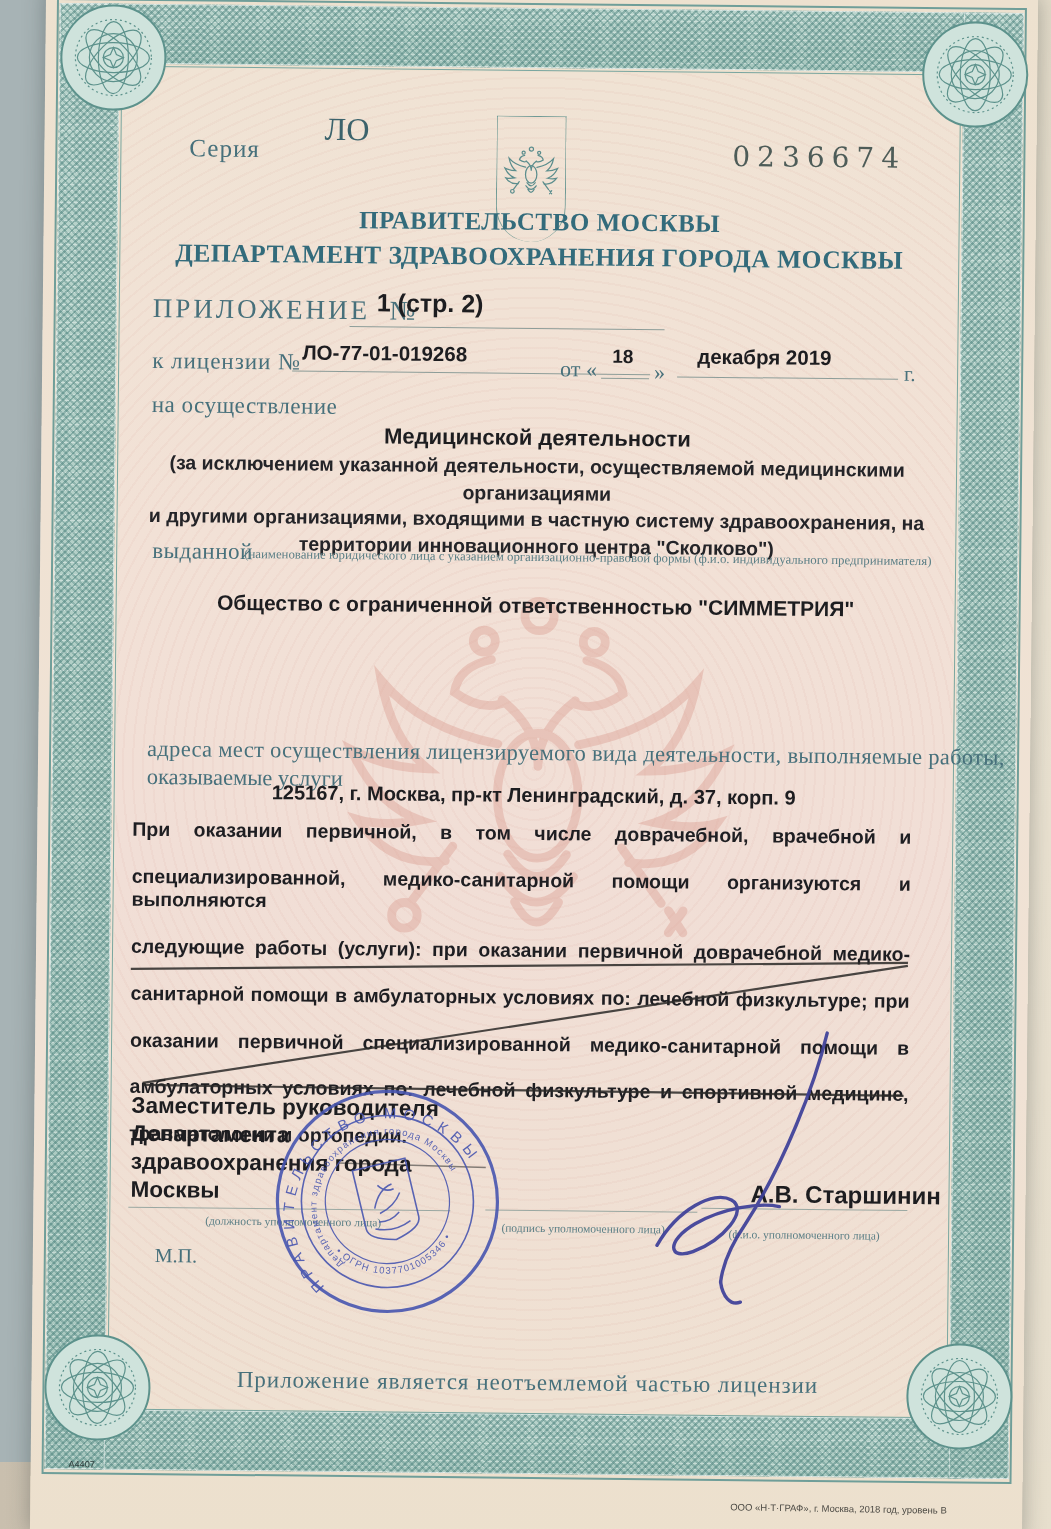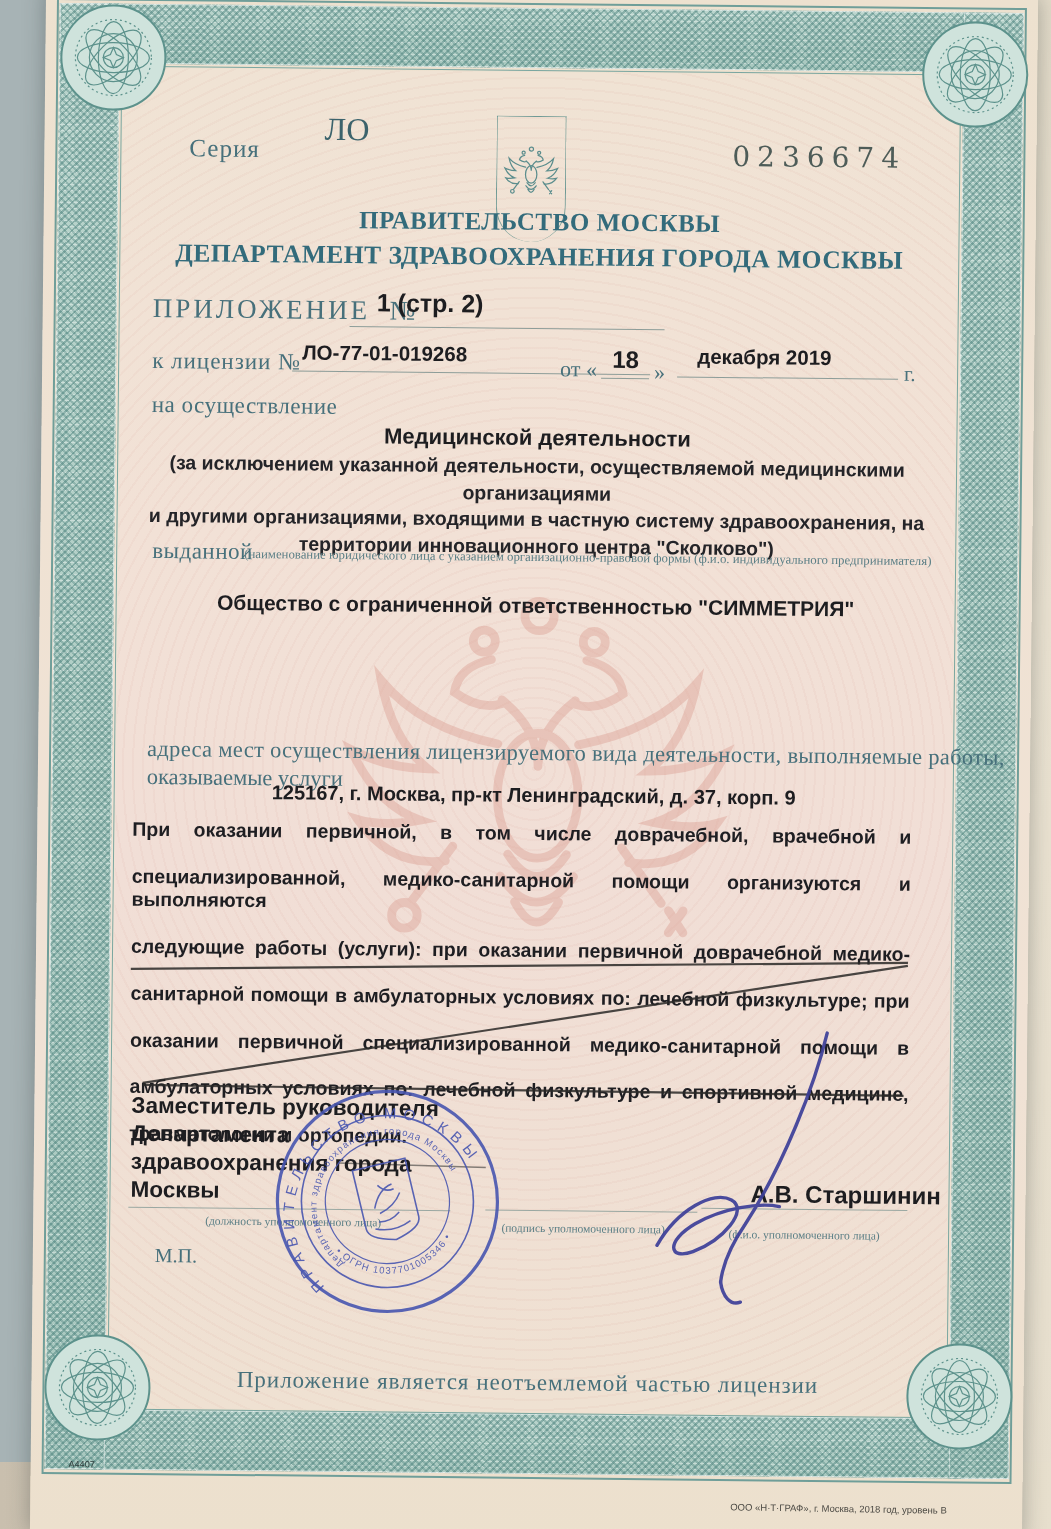--- a/index.html
+++ b/index.html
@@ -134,21 +134,21 @@
     <div class="abs centerband" style="top:250px;font-size:25.5px;font-weight:700;color:#336b7b;font-family:'Liberation Serif',serif;letter-spacing:.5px">ДЕПАРТАМЕНТ ЗДРАВООХРАНЕНИЯ ГОРОДА МОСКВЫ</div>
 
     <div class="abs teal" style="left:110px;top:305px;font-size:27px;letter-spacing:3px"><span>ПРИЛОЖЕНИЕ</span>&nbsp;&nbsp;<span>№</span></div>
     <div class="abs ink" style="left:334px;top:298px;font-size:25px">1 (стр. 2)</div>
     <div class="abs uline" style="left:307px;top:336px;width:315px"></div>
 
     <div class="abs teal" style="left:110px;top:360px;font-size:23px;letter-spacing:1px">к лицензии №</div>
     <div class="abs ink" style="left:260px;top:351px;font-size:20.5px">ЛО-77-01-019268</div>
     <div class="abs uline" style="left:250px;top:381px;width:358px"></div>
     <div class="abs teal" style="left:518px;top:364px;font-size:22px">от «</div>
-    <div class="abs ink" style="left:570px;top:353px;font-size:24px">18</div>
+    <div class="abs ink" style="left:570px;top:353px;font-size:19px">18</div>
     <div class="abs uline" style="left:559px;top:385px;width:48px"></div>
     <div class="abs teal" style="left:612px;top:366px;font-size:22px">»</div>
     <div class="abs ink" style="left:655px;top:351px;font-size:20.5px">декабря 2019</div>
     <div class="abs uline" style="left:635px;top:383px;width:221px"></div>
     <div class="abs teal" style="left:862px;top:366px;font-size:21px">г.</div>
 
     <div class="abs teal" style="left:110px;top:404px;font-size:23px;letter-spacing:.5px">на осуществление</div>
 
     <div class="abs centerband ink" style="top:433px;font-size:22px">Медицинской деятельности</div>
     <div class="abs centerband" style="top:461px;font-family:'Liberation Sans',sans-serif;font-weight:600;font-size:19.5px;line-height:26.5px;color:#242428">

